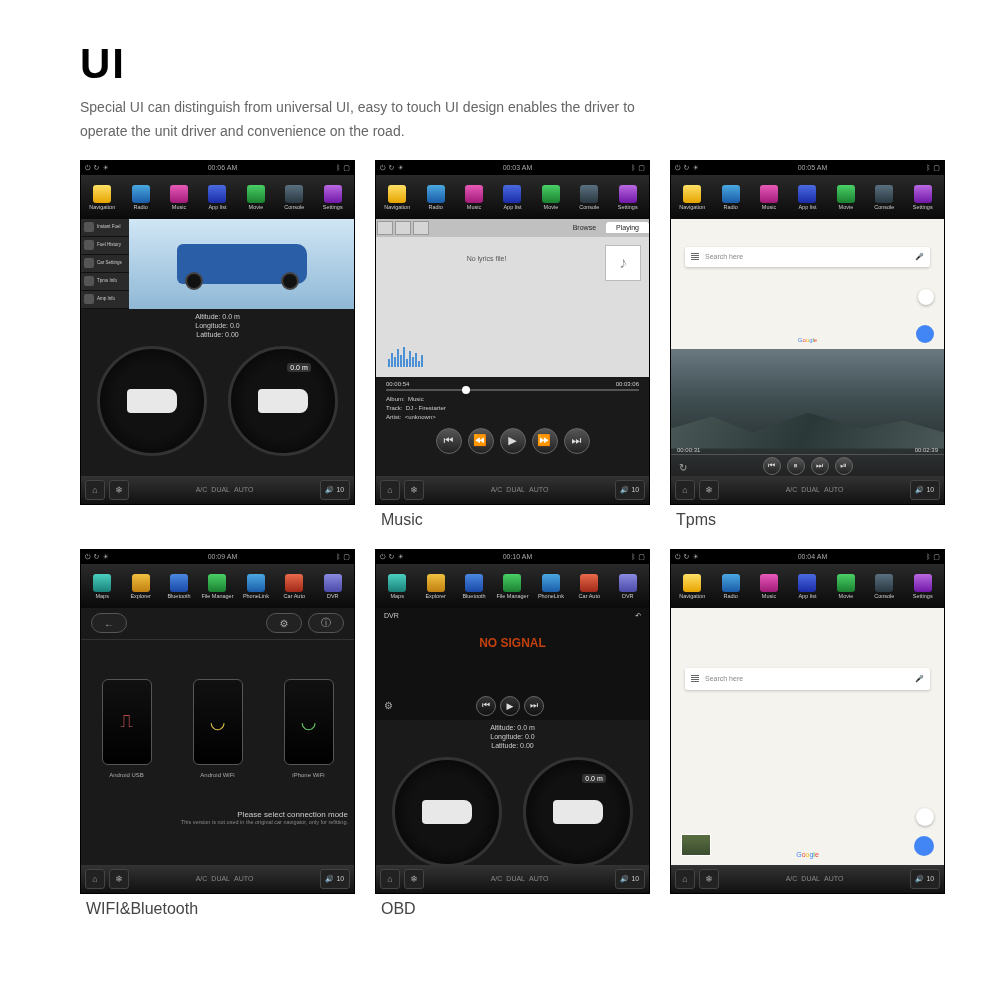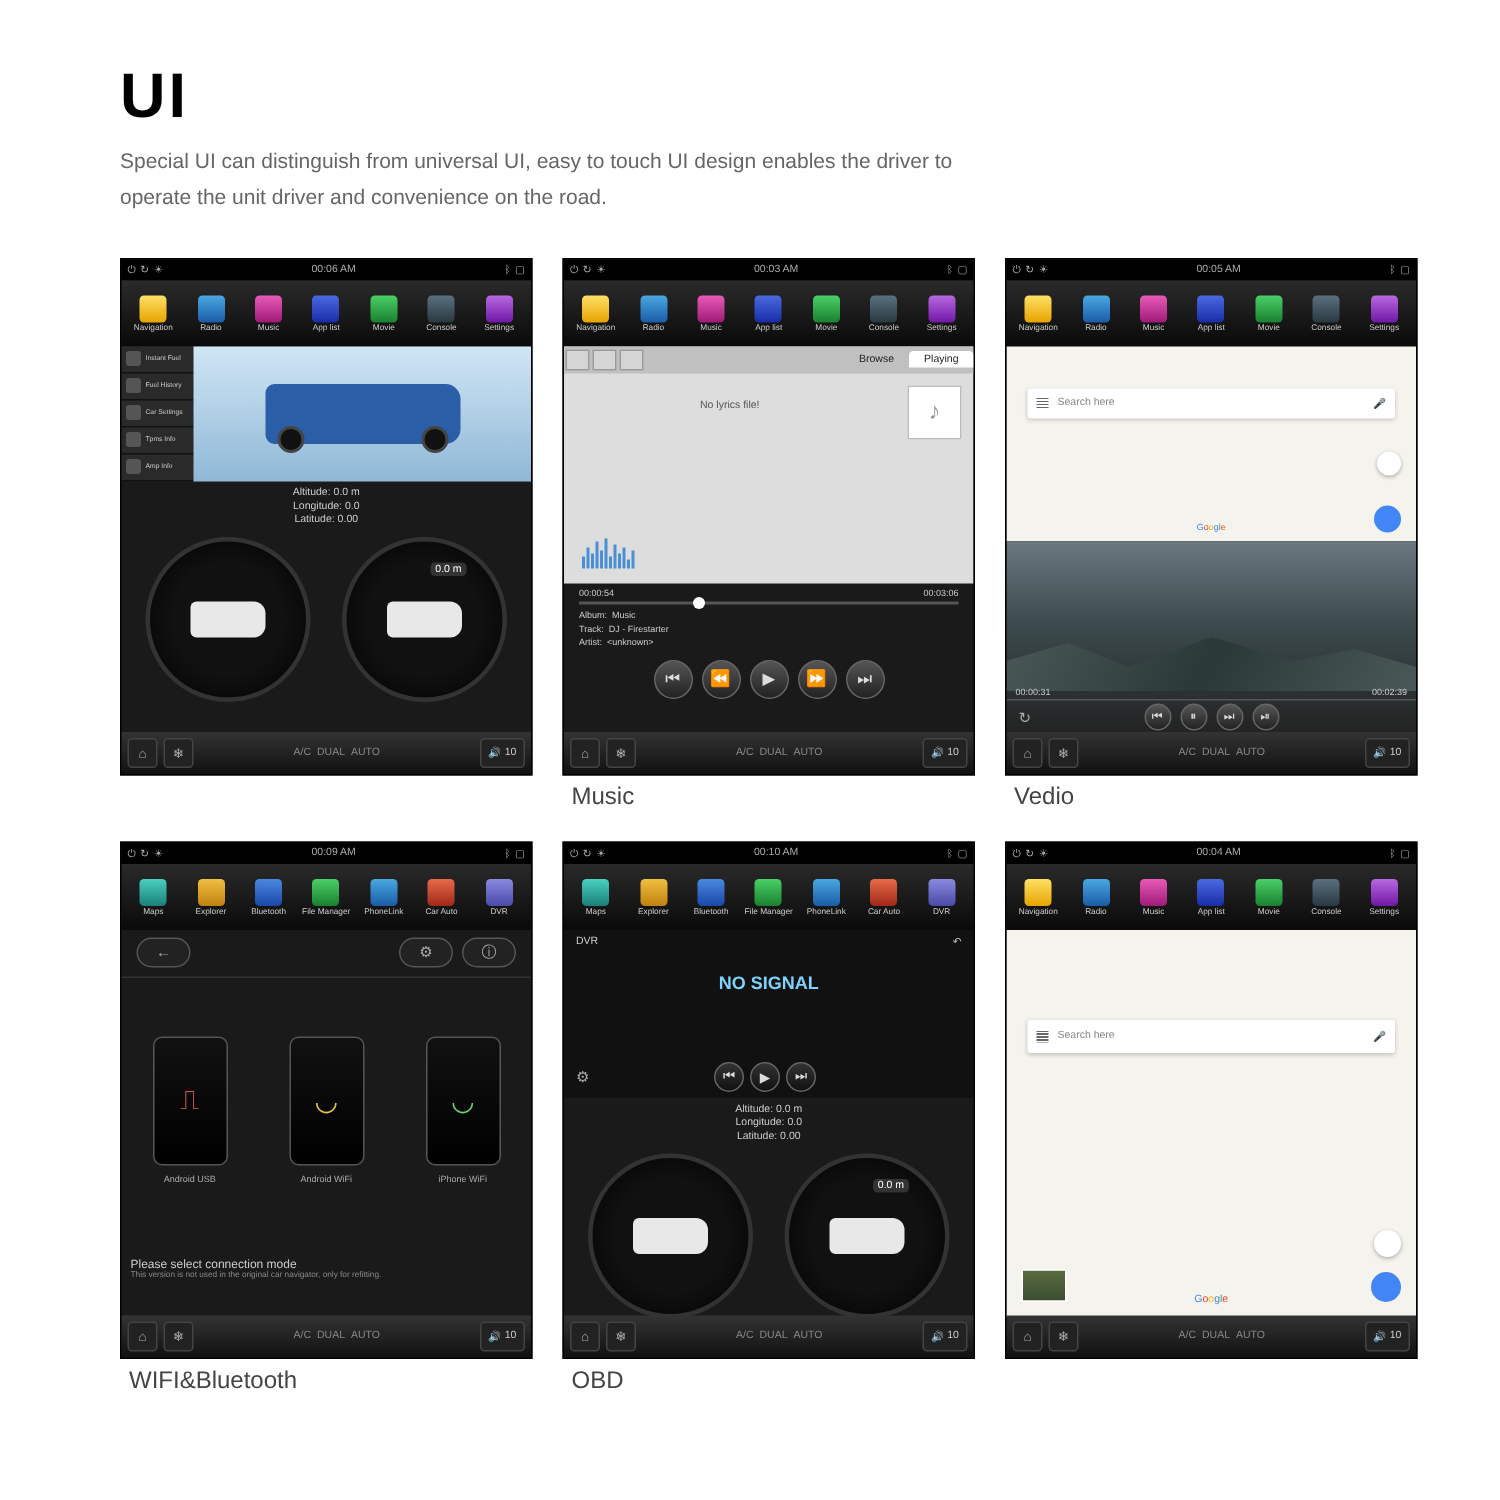--- a/index.html
+++ b/index.html
@@ -1,21 +1,21 @@
 <!DOCTYPE html>
 <html><head>
 <meta charset="utf-8">
 <style>
 * { box-sizing: border-box; margin: 0; padding: 0; }
 body { width: 1000px; height: 1000px; background: #fff; font-family: Arial, sans-serif; overflow: hidden; }
 .page { padding: 40px 80px 20px; }
 .title-row { display: flex; align-items: baseline; gap: 12px; margin-bottom: 8px; }
 .title-big { font-size: 42px; font-weight: 900; letter-spacing: 2px; }
 .title-small { font-size: 26px; font-weight: 400; letter-spacing: 4px; }
-.desc { font-size: 14px; color: #666; line-height: 1.7; margin-bottom: 28px; }
+.desc { font-size: 14px; color: #666; line-height: 1.7; margin-bottom: 16px; }
 .grid { display: grid; grid-template-columns: repeat(3, 1fr); gap: 20px 20px; }
 .cell { display: flex; flex-direction: column; }
 .screen { width: 275px; height: 345px; background: #1a1a1a; border: 1px solid #000; position: relative; overflow: hidden; }
 .caption { font-size: 16px; color: #444; margin-top: 6px; text-align: left; padding-left: 6px; }
 
 
 .statusbar { height: 14px; background: #000; display: flex; align-items: center; justify-content: space-between; padding: 0 4px; color: #aaa; font-size: 7px; }
 .sb-left, .sb-right { display: flex; gap: 3px; align-items: center; }
 
 
@@ -84,27 +84,27 @@
 .vid-ctrls .mus-btn { width: 18px; height: 18px; font-size: 8px; }
 .vid-loop { position: absolute; left: 8px; bottom: 4px; color: #aaa; font-size: 10px; }
 
 
 .wb-top { height: 32px; display: flex; justify-content: space-between; align-items: center; padding: 0 10px; border-bottom: 1px solid #333; }
 .wb-tbtn { width: 36px; height: 20px; border-radius: 10px; border: 1px solid #555; display: flex; align-items: center; justify-content: center; color: #aaa; font-size: 10px; background: #222; }
 .wb-devs { height: 164px; display: flex; justify-content: space-around; align-items: center; }
 .wb-dev { width: 50px; height: 86px; border: 1px solid #555; border-radius: 6px; background: linear-gradient(#111,#000); display: flex; flex-direction: column; align-items: center; justify-content: center; position: relative; }
 .wb-devico { font-size: 18px; }
 .wb-devlbl { font-size: 6px; color: #aaa; position: absolute; bottom: -14px; white-space: nowrap; }
-.wb-msg { text-align: left; color: #ccc; font-size: 8px; padding: 6px; margin-top: 16px; }
+.wb-msg { text-align: right; color: #ccc; font-size: 8px; padding: 6px; }
 .wb-sub { font-size: 5.5px; color: #888; }
 
 
 .obd-panel { height: 112px; background: #111; padding: 4px 8px; position: relative; }
 .obd-top { display: flex; justify-content: space-between; color: #ccc; font-size: 7px; }
-.obd-nosig { text-align: center; color: #7dd3fc; font-weight: bold; font-size: 12px; margin: 16px 0 0; }
+.obd-nosig { text-align: center; color: #c2410c; font-weight: bold; font-size: 12px; margin: 16px 0 0; }
 .obd-bottom { display: flex; align-items: center; justify-content: space-between; position: absolute; bottom: 4px; left: 8px; right: 8px; }
 .obd-gear { color: #aaa; font-size: 10px; }
 .obd-btns { display: flex; gap: 4px; }
 .obd-btns .mus-btn { width: 20px; height: 20px; font-size: 9px; background: linear-gradient(#333,#111); }
 
 
 .gps-map { height: 258px; background: #f5f3ed; position: relative; }
 .gps-search { position: absolute; top: 60px; left: 14px; right: 14px; height: 22px; background: #fff; border-radius: 2px; box-shadow: 0 1px 3px rgba(0,0,0,.2); display: flex; align-items: center; padding: 0 6px; font-size: 7px; color: #888; gap: 6px; }
 .gps-thumb { position: absolute; left: 10px; bottom: 10px; width: 30px; height: 22px; background: linear-gradient(#5a6d40,#3a4d30); border: 1px solid #fff; }
 .gps-fab { position: absolute; right: 10px; bottom: 10px; width: 20px; height: 20px; border-radius: 50%; background: #4285F4; }
@@ -424,21 +424,21 @@
             <div class="bb-btn">⌂</div>
             <div class="bb-btn">❄</div>
             <div class="bb-ac">
               <span>A/C</span>
               <span>DUAL</span>
               <span>AUTO</span>
             </div>
             <div class="bb-vol">🔊<span>10</span></div>
           </div>
     </div>
-    <div class="caption">Vedio</div>
+    <div class="caption">Tpms</div>
   </div>
 
   <div class="cell">
     <div class="screen">
       <div class="statusbar">
             <div class="sb-left">
               <span>⏻</span>
               <span>↻</span>
               <span>☀</span>
             </div>

